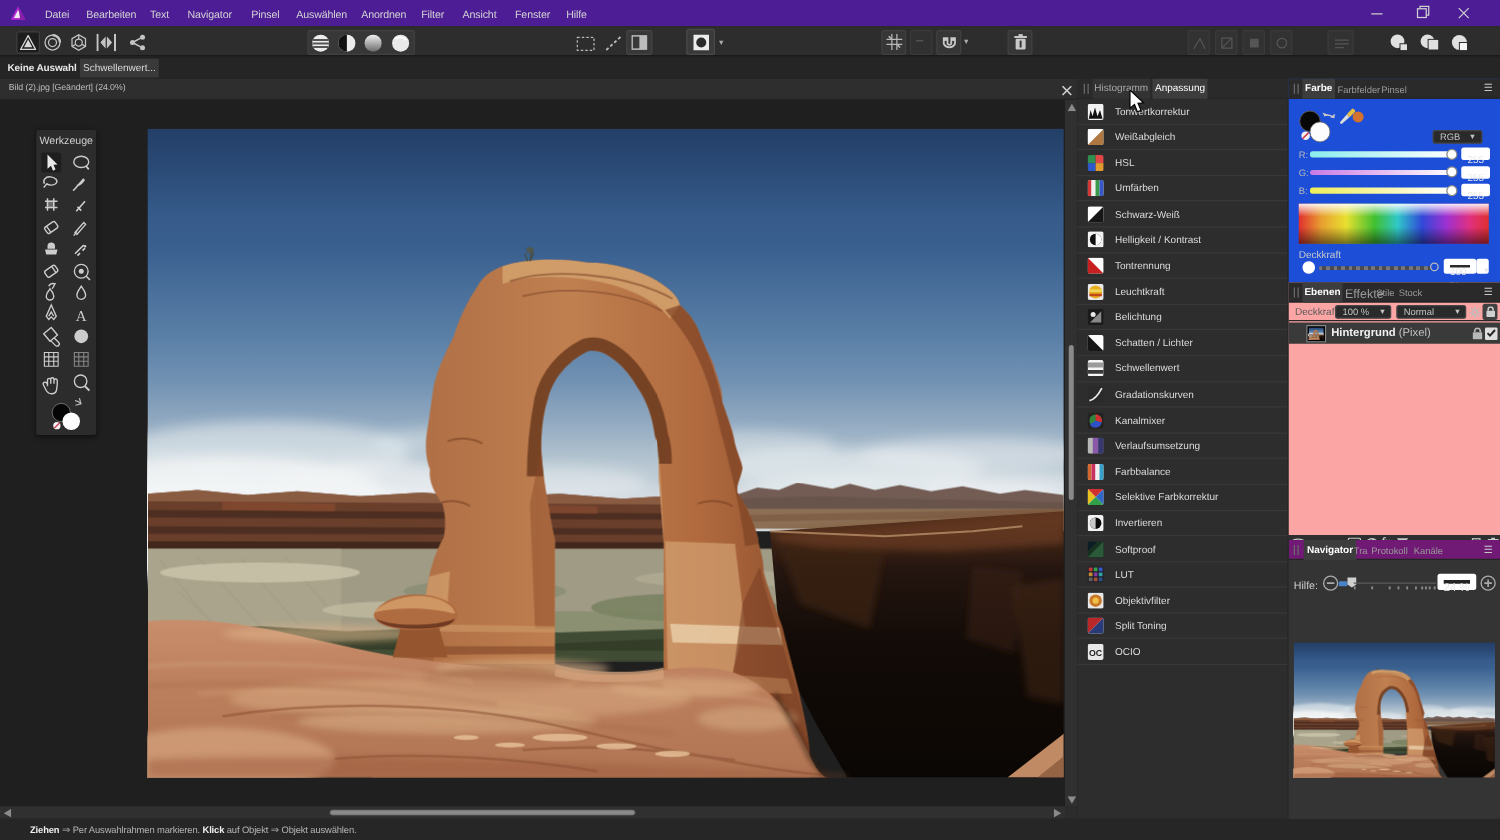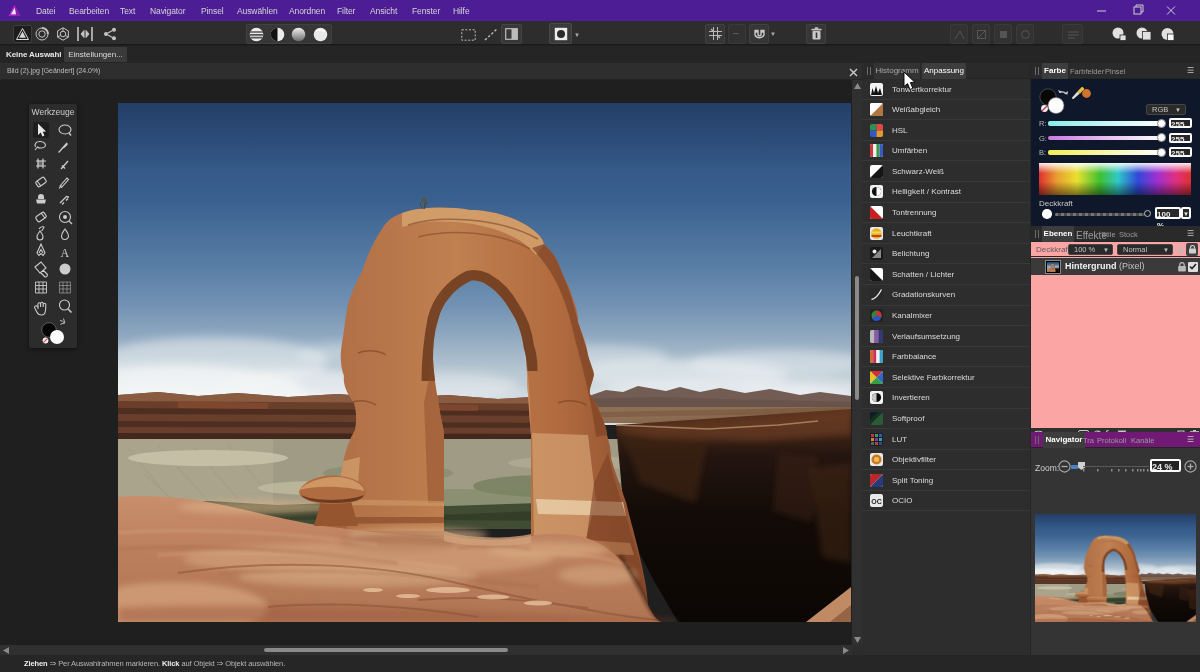--- a/index.html
+++ b/index.html
@@ -20,21 +20,21 @@
 #tools .title{display:block;text-align:center;color:#cfcfcf;font-size:8.5px;padding-top:3px;height:15px;}
 
 #adjpanel{position:absolute;left:862px;top:63px;width:168px;height:592px;background:#2d2d2d;}
 #rightcol{position:absolute;left:1030px;top:63px;width:170px;height:592px;background:#313131;border-left:1px solid #262626;}
 .tabrow{position:relative;height:16px;background:#2a2a2a;font-size:8px;color:#9a9a9a;border-bottom:1px solid #242424;}
 .tab-sel{background:#3d3d3d;color:#fff;}
 .adjrow{position:relative;height:20.6px;border-bottom:1px solid #383838;color:#dcdcdc;font-size:8px;}
 .adjrow .ic{position:absolute;left:8px;top:3.5px;width:13px;height:13px;border-radius:2px;overflow:hidden;}
 .adjrow .lb{position:absolute;left:30px;top:5.5px;}
 .dd{position:absolute;background:#2a2a2a;border:1px solid #454545;border-radius:2px;color:#c4c4c4;}
-.vbox{position:absolute;background:#262626;border:2px solid #ffffff;border-radius:2px;color:#e8e8e8;text-align:left;font-weight:bold;}
+.vbox{position:absolute;background:#262626;border:5px solid #ffffff;border-radius:2px;color:#e8e8e8;text-align:left;}
 </style>
 </head>
 <body>
 
 <div id="menubar">
   <svg class="abs" style="left:8px;top:4px" width="13" height="13" viewBox="0 0 13 13">
       <polygon points="6.5,1 12.4,11.8 0.6,11.8" fill="#b52ad6"></polygon>
       <polygon points="6.5,4 9.9,10.3 3.1,10.3" fill="#f0e8f5"></polygon>
       <polygon points="6.5,1 12.4,11.8 8.2,11.8" fill="#8a1fa8"></polygon>
     </svg>
@@ -188,21 +188,21 @@
       <rect x="6.5" y="4.5" width="8.5" height="8.5" fill="#e0e0e0" stroke="#2d2d2d" stroke-width="0.8"></rect>
     </svg>
   <svg class="abs" style="left:1160px;top:6px" width="16" height="14" viewBox="0 0 16 14">
       <circle cx="7.5" cy="7" r="6" fill="#e0e0e0"></circle>
       <rect x="7.5" y="7" width="6.5" height="6.5" fill="#f6f6f6" stroke="#2d2d2d" stroke-width="0.8"></rect>
     </svg>
 </div>
 
 <div id="ctxbar">
   <span class="abs" style="left:6px;top:4px;font-size:8px;font-weight:bold;color:#e8e8e8;letter-spacing:-0.1px">Keine Auswahl</span>
-  <span class="abs" style="left:64px;top:1px;width:63px;height:15px;background:#3a3a3a;text-align:center;line-height:15px;color:#dcdcdc;font-size:8px;border-radius:1px">Einstellungen...</span>
+  <span class="abs" style="left:64px;top:1px;width:63px;height:15px;background:#3a3a3a;text-align:center;line-height:15px;color:#dcdcdc;font-size:8px;border-radius:1px">Schwellenwert...</span>
 </div>
 
 <div id="doctab">
   <span class="abs" style="left:7px;top:4px">Bild (2).jpg [Geändert] (24.0%)</span>
   <svg class="abs" style="left:849px;top:5px" width="9" height="9" viewBox="0 0 9 9" stroke="#cccccc" stroke-width="1.4">
       <path d="M1,1 L8,8 M8,1 L1,8"></path>
     </svg>
 </div>
 
 <div id="canvas">
@@ -529,20 +529,28 @@
       </div>
     <div class="adjrow">
         <span class="ic"><svg width="13" height="13" viewBox="0 0 13 13">
             <rect width="13" height="13" fill="#fdfdfd"></rect>
             <path d="M0,0 L0,13 L13,13 Z" fill="#161616"></path>
           </svg></span>
         <span class="lb">Schatten / Lichter</span>
       </div>
     <div class="adjrow">
         <span class="ic"><svg width="13" height="13" viewBox="0 0 13 13">
+            <rect width="13" height="13" fill="#f5f5f5"></rect>
+            <rect y="2" width="13" height="4" fill="#9a9a9a"></rect>
+            <rect y="8" width="13" height="3" fill="#3a3a3a"></rect>
+          </svg></span>
+        <span class="lb">Schwellenwert</span>
+      </div>
+    <div class="adjrow">
+        <span class="ic"><svg width="13" height="13" viewBox="0 0 13 13">
             <rect width="13" height="13" fill="#2a2a2a"></rect>
             <path d="M1.5,11.5 C5,11 8,8 11.5,1.5" stroke="#e8e8e8" stroke-width="1.4" fill="none"></path>
           </svg></span>
         <span class="lb">Gradationskurven</span>
       </div>
     <div class="adjrow">
         <span class="ic"><svg width="13" height="13" viewBox="0 0 13 13">
             <rect width="13" height="13" fill="#222"></rect>
             <circle cx="6.5" cy="6.5" r="5" fill="#30843c"></circle>
             <path d="M6.5,6.5 L6.5,1.5 A5,5 0 0 1 11.3,8 Z" fill="#d03030"></path>
@@ -631,21 +639,21 @@
             <rect width="13" height="13" rx="1" fill="#e8e8e8"></rect>
             <text x="6.5" y="9.5" font-family="Liberation Sans" font-size="7" font-weight="bold" fill="#222" text-anchor="middle">OC</text>
           </svg></span>
         <span class="lb">OCIO</span>
       </div>
   </div>
 </div>
 
 <div id="rightcol">
 
-  <div class="abs" style="left:0;top:0;width:170px;height:163px;background:#0f172a">
+  <div class="abs" style="left:0;top:0;width:170px;height:163px;background:#1d4ed8">
     <div class="tabrow">
       <span class="abs" style="left:4px;top:4px;width:4px;height:8px;border-left:1.5px solid #6a6a6a;border-right:1.5px solid #6a6a6a"></span>
       <span class="abs tab-sel" style="left:11px;top:0;width:26px;height:16px;text-align:center;line-height:16px;font-weight:bold">Farbe</span>
       <span class="abs" style="left:39px;top:3.5px;font-size:7.5px">Farbfelder</span>
       <span class="abs" style="left:74px;top:3.5px;font-size:7.5px">Pinsel</span>
       <span class="abs" style="left:156px;top:3px;color:#c8c8c8">☰</span>
     </div>
     <circle></circle>
     <svg class="abs" style="left:4px;top:20px" width="60" height="36" viewBox="0 0 60 36">
       <circle cx="13" cy="14" r="8.2" fill="#070707" stroke="#555" stroke-width=".8"></circle>
@@ -772,21 +780,21 @@
     </div>
     <div class="tabrow" style="background:#701a75;margin-top:4px">
       <span class="abs" style="left:4px;top:4px;width:4px;height:8px;border-left:1.5px solid #6a6a6a;border-right:1.5px solid #6a6a6a"></span>
       <span class="abs tab-sel" style="left:12px;top:0;width:42px;height:16px;text-align:center;line-height:16px;font-weight:bold">Navigator</span>
       <span class="abs" style="left:52px;top:3.5px;font-size:7.5px">Tra</span>
       <span class="abs" style="left:66px;top:3.5px;font-size:7.5px">Protokoll</span>
       <span class="abs" style="left:100px;top:3.5px;font-size:7.5px">Kanäle</span>
       <span class="abs" style="left:156px;top:3px;color:#c8c8c8">☰</span>
     </div>
     <div class="abs" style="left:0;top:30px;width:170px;height:18px">
-      <span class="abs" style="left:4px;top:4.5px;color:#cfcfcf;font-size:8.5px">Zoom:</span>
+      <span class="abs" style="left:4px;top:4.5px;color:#cfcfcf;font-size:8.5px">Hilfe:</span>
       <svg class="abs" style="left:27px;top:2px" width="13" height="13" viewBox="0 0 13 13">
           <circle cx="6.5" cy="6.5" r="5.6" fill="none" stroke="#aaa" stroke-width="1.1"></circle>
           <line x1="3.5" y1="6.5" x2="9.5" y2="6.5" stroke="#aaa" stroke-width="1.3"></line>
         </svg>
       <span class="abs" style="left:40px;top:6.5px;width:7px;height:4px;background:#4a82c8;border-radius:1px"></span>
       <svg class="abs" style="left:46px;top:3px" width="9" height="10" viewBox="0 0 9 10">
           <path d="M1,1 h7 v5.5 L4.5,9 L1,6.5 Z" fill="#d0d0d0"></path>
         </svg>
       <span class="abs" style="left:52px;top:8px;width:66px;height:1px;background:#5a5a5a"></span>
       <svg class="abs" style="left:52px;top:11px" width="68" height="3" fill="#8a8a8a">

